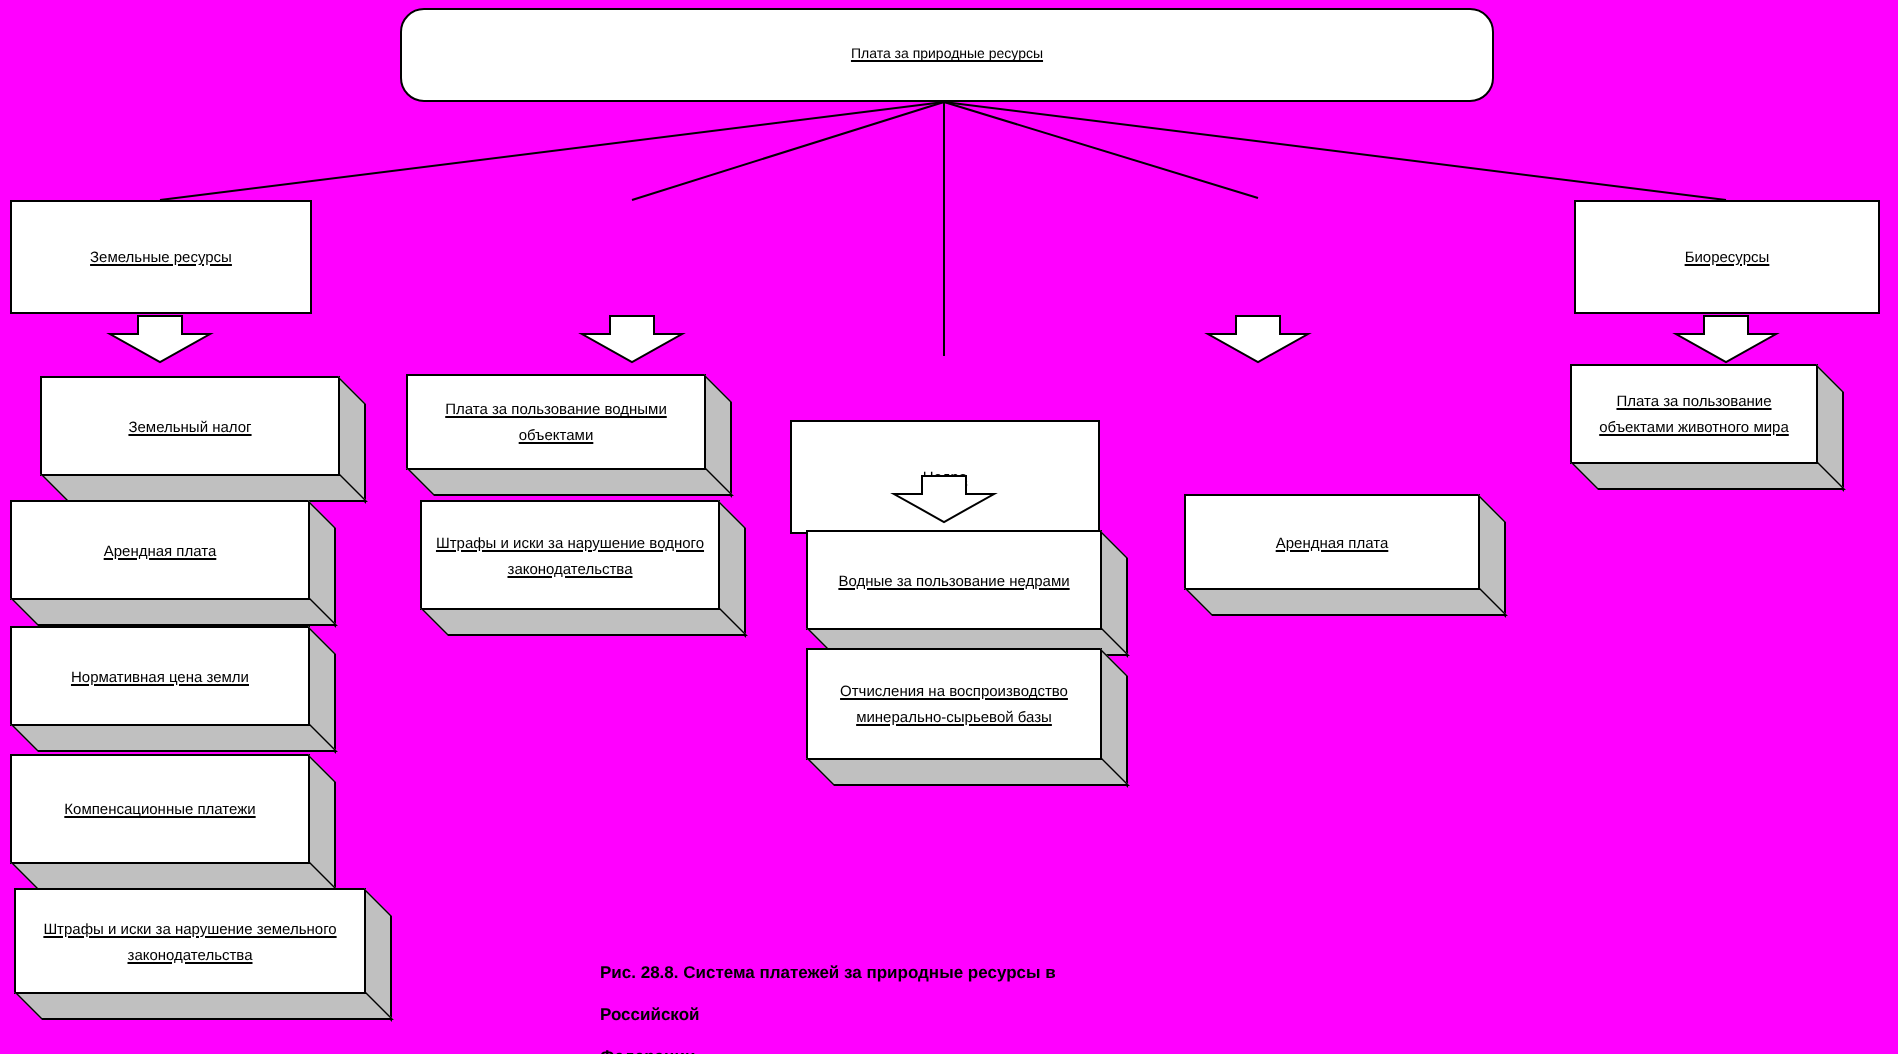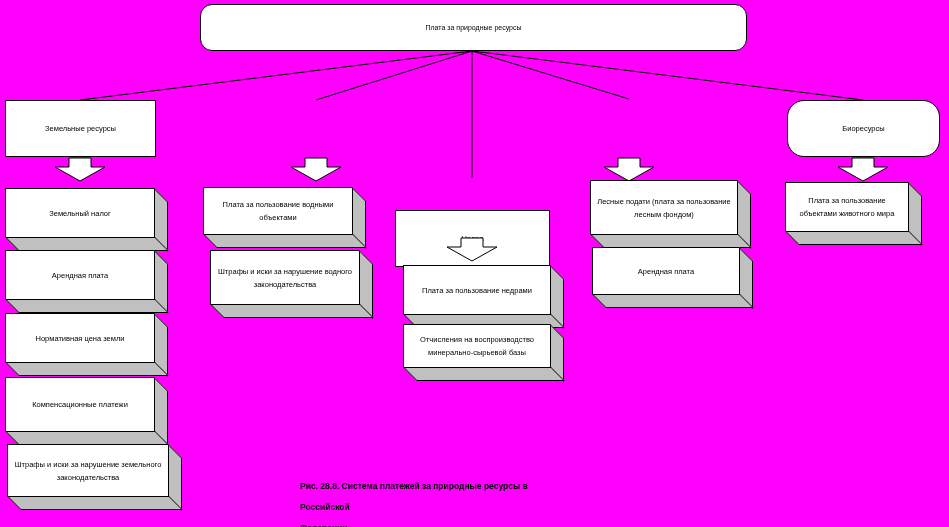--- a/index.html
+++ b/index.html
@@ -7,21 +7,21 @@
     width:949px;height:527px;position:relative;overflow:hidden;
     background:#ff00ff;
     font-family:"Liberation Sans", sans-serif;
     color:#000;
   }
   .stage{position:absolute;left:0;top:0;width:949px;height:527px;}
   .box{
     position:absolute;background:#fff;border:1px solid #000;
     display:flex;align-items:center;justify-content:center;
     text-align:center;font-size:7.5px;line-height:13px;
-    box-sizing:border-box;padding:2px 4px;
+    box-sizing:border-box;padding:2px 4px;text-decoration:underline;
   }
   .rounded{border-radius:12px;}
   .b3d{z-index:2;}
   .b3d .face-r{
     position:absolute;top:-1px;left:100%;width:12px;height:100%;
     background:#c0c0c0;border:1px solid #000;
     transform:skewY(45deg);transform-origin:0 0;z-index:-1;
   }
   .b3d .face-b{
     position:absolute;top:100%;left:-1px;width:100%;height:12px;
@@ -51,41 +51,41 @@
   <div class="box rounded" style="left:200px;top:4px;width:547px;height:47px;font-size:7px;">
     <span>Плата за природные ресурсы</span>
   </div>
 
   <div class="box" style="left:5px;top:100px;width:151px;height:57px;">
     <span>Земельные ресурсы</span>
   </div>
   <svg class="arrow" style="left:52px;top:157px;" viewBox="0 0 56 25">
     <polygon points="17,1 39,1 39,10 53,10 28,24 3,10 17,10" fill="#fff" stroke="#000" stroke-width="1"></polygon>
   </svg>
-  <div class="box b3d" style="left:5px;top:188px;width:150px;height:50px;">
+  <div class="box b3d" style="left:20px;top:188px;width:150px;height:50px;">
     <span>Земельный налог</span>
     <i class="face-r"></i>
     <i class="face-b"></i>
   </div>
   <div class="box b3d" style="left:5px;top:250px;width:150px;height:50px;">
     <span>Арендная плата</span>
     <i class="face-r"></i>
     <i class="face-b"></i>
   </div>
   <div class="box b3d" style="left:5px;top:313px;width:150px;height:50px;">
     <span>Нормативная цена земли</span>
     <i class="face-r"></i>
     <i class="face-b"></i>
   </div>
   <div class="box b3d" style="left:5px;top:377px;width:150px;height:55px;">
     <span>Компенсационные платежи</span>
     <i class="face-r"></i>
     <i class="face-b"></i>
   </div>
-  <div class="box b3d" style="left:7px;top:444px;width:162px;height:53px;">
+  <div class="box b3d" style="left:7px;top:444px;width:176px;height:53px;">
     <span>Штрафы и иски за нарушение земельного законодательства</span>
     <i class="face-r"></i>
     <i class="face-b"></i>
   </div>
 
   <svg class="arrow" style="left:288px;top:157px;" viewBox="0 0 56 25">
     <polygon points="17,1 39,1 39,10 53,10 28,24 3,10 17,10" fill="#fff" stroke="#000" stroke-width="1"></polygon>
   </svg>
   <div class="box b3d" style="left:203px;top:187px;width:150px;height:48px;">
     <span>Плата за пользование водными объектами</span>
@@ -98,45 +98,40 @@
     <i class="face-b"></i>
   </div>
 
   <div class="box" style="left:395px;top:178px;width:155px;height:57px;margin-top:32px;">
     <span>Недра</span>
   </div>
   <svg class="arrow" style="left:444px;top:237px;" viewBox="0 0 56 25">
     <polygon points="17,1 39,1 39,10 53,10 28,24 3,10 17,10" fill="#fff" stroke="#000" stroke-width="1"></polygon>
   </svg>
   <div class="box b3d" style="left:403px;top:265px;width:148px;height:50px;">
-    <span>Плата за пользование недрами</span>
+    <span>Водные за пользование недрами</span>
     <i class="face-r"></i>
     <i class="face-b"></i>
   </div>
-  <div class="box b3d" style="left:403px;top:324px;width:148px;height:44px;">
+  <div class="box b3d" style="left:403px;top:324px;width:148px;height:56px;">
     <span>Отчисления на воспроизводство минерально-сырьевой базы</span>
     <i class="face-r"></i>
     <i class="face-b"></i>
   </div>
 
   <svg class="arrow" style="left:601px;top:157px;" viewBox="0 0 56 25">
     <polygon points="17,1 39,1 39,10 53,10 28,24 3,10 17,10" fill="#fff" stroke="#000" stroke-width="1"></polygon>
   </svg>
-  <div class="box b3d" style="left:590px;top:180px;width:148px;height:55px;">
-    <span>Лесные подати (плата за пользование лесным фондом)</span>
-    <i class="face-r"></i>
-    <i class="face-b"></i>
-  </div>
   <div class="box b3d" style="left:592px;top:247px;width:148px;height:48px;">
     <span>Арендная плата</span>
     <i class="face-r"></i>
     <i class="face-b"></i>
   </div>
 
-  <div class="box" style="left:787px;top:100px;width:153px;height:57px;border-radius:17px;">
+  <div class="box" style="left:787px;top:100px;width:153px;height:57px;">
     <span>Биоресурсы</span>
   </div>
   <svg class="arrow" style="left:835px;top:157px;" viewBox="0 0 56 25">
     <polygon points="17,1 39,1 39,10 53,10 28,24 3,10 17,10" fill="#fff" stroke="#000" stroke-width="1"></polygon>
   </svg>
   <div class="box b3d" style="left:785px;top:182px;width:124px;height:50px;align-items:center;">
     <span>Плата за пользование объектами животного мира</span>
     <i class="face-r"></i>
     <i class="face-b"></i>
   </div>

